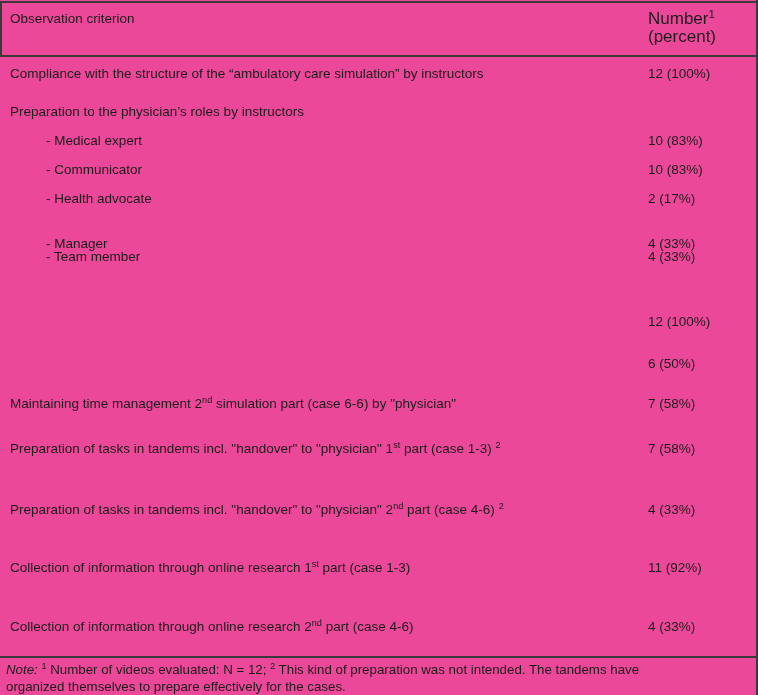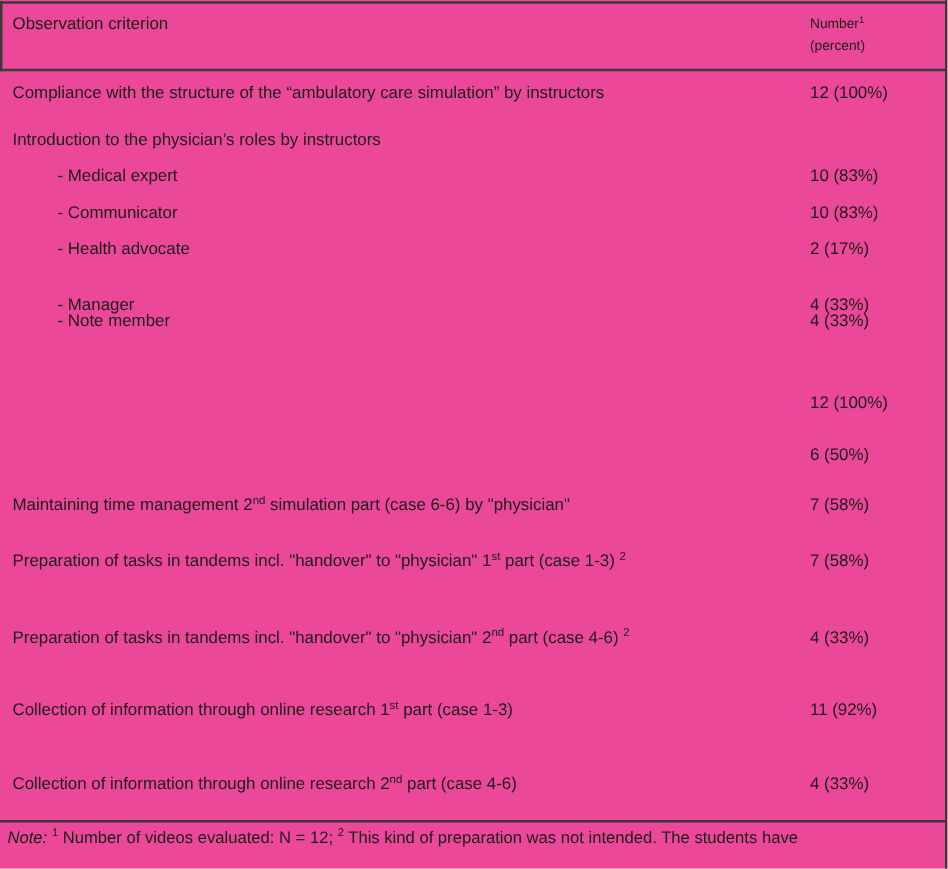--- a/index.html
+++ b/index.html
@@ -41,21 +41,21 @@
     left: 10px;
     top: 10px;
     font-size: 13.5px;
     line-height: 18px;
     white-space: nowrap;
   }
   .hcol2 {
     position: absolute;
     left: 648px;
     top: 10px;
-    font-size: 11px;
+    font-size: 17px;
     line-height: 18px;
     white-space: nowrap;
   }
   .row {
     position: absolute;
     left: 0;
     width: 100%;
     height: 16px;
     font-size: 13.5px;
     line-height: 16px;
@@ -108,21 +108,21 @@
   </div>
 
   <div class="rule rule-header"></div>
 
   <div class="row" style="top:66px">
     <span class="label"><span>Compliance with the structure of the “ambulatory care simulation” by instructors</span></span>
     <span class="value">12 (100%)</span>
   </div>
 
   <div class="row" style="top:104px">
-    <span class="label"><span>Introduction to the physician’s roles by instructors</span></span>
+    <span class="label"><span>Preparation to the physician’s roles by instructors</span></span>
     <span class="value"></span>
   </div>
 
   <div class="row indent" style="top:133px">
     <span class="label"><span>- Medical expert</span></span>
     <span class="value">10 (83%)</span>
   </div>
 
   <div class="row indent" style="top:162px">
     <span class="label"><span>- Communicator</span></span>
@@ -133,21 +133,21 @@
     <span class="label"><span>- Health advocate</span></span>
     <span class="value">2 (17%)</span>
   </div>
 
   <div class="row indent" style="top:236px">
     <span class="label"><span>- Manager</span></span>
     <span class="value">4 (33%)</span>
   </div>
 
   <div class="row indent" style="top:249px">
-    <span class="label"><span>- Note member</span></span>
+    <span class="label"><span>- Team member</span></span>
     <span class="value">4 (33%)</span>
   </div>
 
 
   <div class="row" style="top:314px">
     <span class="value">12 (100%)</span>
   </div>
 
   <div class="row" style="top:356px">
     <span class="value">6 (50%)</span>
@@ -173,15 +173,15 @@
     <span class="value">11 (92%)</span>
   </div>
 
   <div class="row" style="top:619px">
     <span class="label"><span>Collection of information through online research 2</span><sup>nd</sup><span> part (case 4-6)</span></span>
     <span class="value">4 (33%)</span>
   </div>
 
   <div class="rule rule-bottom"></div>
 
-  <div class="note"><span class="italic">Note:</span><span> </span><sup>1</sup><span> Number of videos evaluated: N = 12; </span><sup>2</sup><span> This kind of preparation was not intended. The students have</span><br></div>
+  <div class="note"><span class="italic">Note:</span><span> </span><sup>1</sup><span> Number of videos evaluated: N = 12; </span><sup>2</sup><span> This kind of preparation was not intended. The tandems have</span><br><span>organized themselves to prepare effectively for the cases.</span></div>
 
 </div>
 
 </body></html>

